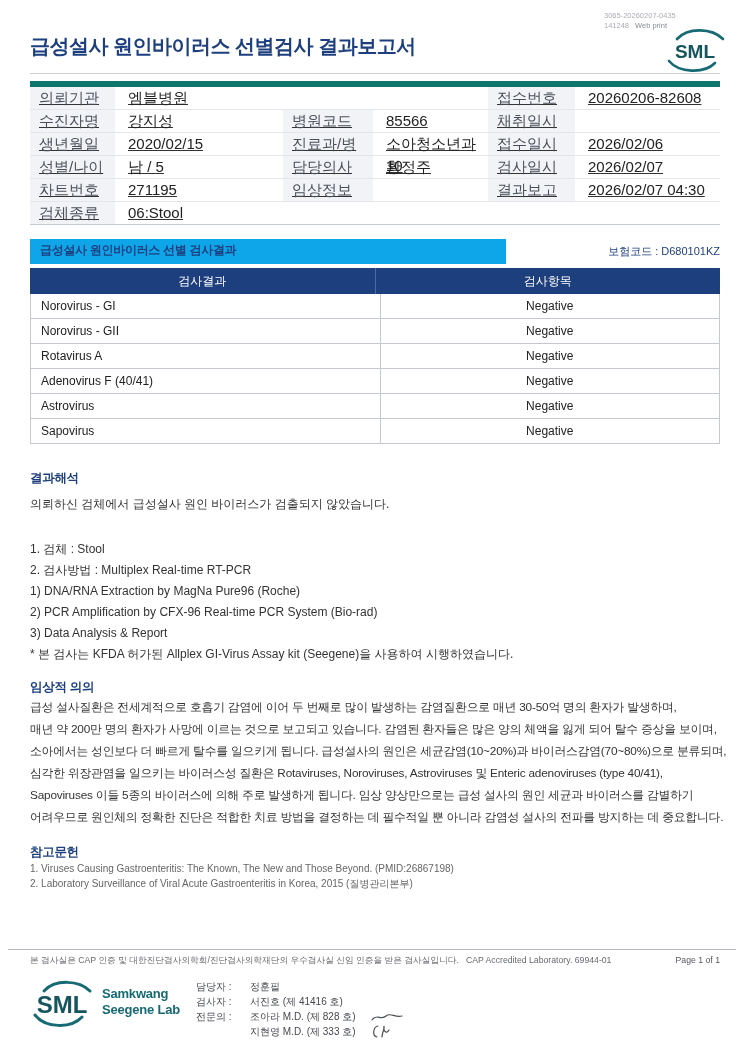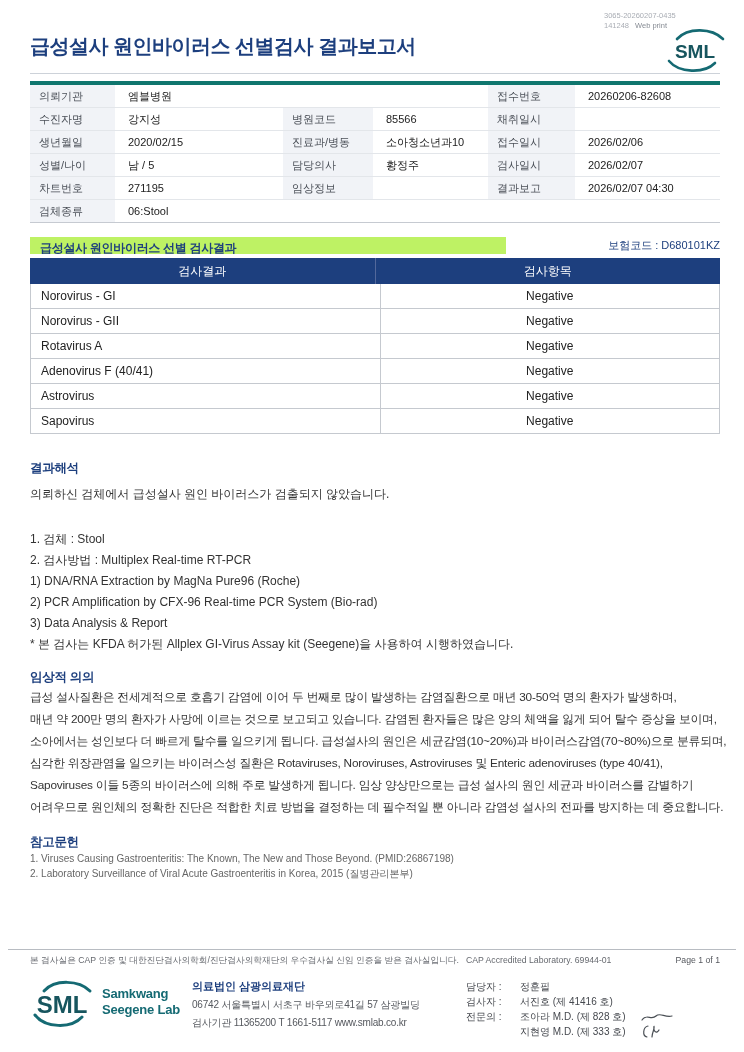--- a/index.html
+++ b/index.html
@@ -20,38 +20,38 @@
   }
   .print-meta .wp { color: #878c94; font-weight: 400; margin-left: 6px; }
 
   
   .header-row { padding-top: 33px; position: relative; }
   .page-title { font-size: 20px; font-weight: 800; color: #1d3f7e; letter-spacing: -0.5px; }
   .logo-top { position: absolute; right: -8px; top: 26px; }
   .title-rule { margin-top: 13px; border-top: 1px solid #cdd2d9; }
 
   
-  .info-table { margin-top: 7px; border-top: 4px solid #0f766e; font-size: 11px; }
+  .info-table { margin-top: 7px; border-top: 6px solid #0f766e; font-size: 15px; text-decoration: underline; }
   .irow { display: flex; height: 23px; line-height: 22px; border-bottom: 1px solid #e3e6ea; }
   .irow:last-child { border-bottom: 1px solid #c6cad1; }
   .lab {
     background: #f1f3f7; color: #4a4f57; padding: 0 9px;
     text-align: justify; text-align-last: justify;
   }
   .lab.tight { text-align-last: left; }
   .val { padding-left: 13px; color: #222; }
   .c-l1 { width: 85px; } .c-v1 { width: 168px; }
   .c-l2 { width: 90px; } .c-v2 { width: 115px; }
   .c-l3 { width: 87px; } .c-v3 { flex: 1; }
   .c-span { width: 373px; } .c-rest { flex: 1; }
 
   
   .section-row { display: flex; align-items: center; margin-top: 14px; }
   .section-bar {
-    width: 476px; height: 17px; line-height: 22px; background: #bef264;
+    width: 476px; height: 25px; line-height: 22px; background: #0ea5e9;
     color: #1d3f7e; font-weight: 700; font-size: 12px; padding-left: 10px;
     letter-spacing: -0.3px;
   }
   .ins-code { margin-left: auto; color: #1d3f7e; font-size: 11px; }
 
   
   .results-table { margin-top: 4px; }
   .rt-head {
     display: flex; background: #1d3f7e; color: #fff; height: 26px; line-height: 26px;
     font-size: 12px; text-align: center;
@@ -246,25 +246,20 @@
       <svg width="66" height="54" viewBox="0 0 66 54">
         <path d="M14,14 C25,2 49,3 60,14" fill="none" stroke="#156a73" stroke-width="3" stroke-linecap="round"></path>
         <path d="M5,38 C15,51 41,52 52,40" fill="none" stroke="#156a73" stroke-width="3" stroke-linecap="round"></path>
         <text x="32" y="36" text-anchor="middle" font-size="24" font-weight="bold" fill="#17555e">SML</text>
       </svg>
       <div class="flogo-names">
         <div>Samkwang</div>
         <div>Seegene Lab</div>
       </div>
     </div>
-    <div class="org-block">
-      <div class="org-name">의료법인 삼광의료재단</div>
-      <div class="org-line">06742 서울특별시 서초구 바우뫼로41길 57 삼광빌딩</div>
-      <div class="org-line">검사기관 11365200  T 1661-5117  www.smlab.co.kr</div>
-    </div>
     <div class="staff-block">
       <div class="staff-row">
         <span class="staff-role">담당자 :</span>
         <span class="staff-name">정훈필</span>
       </div>
       <div class="staff-row">
         <span class="staff-role">검사자 :</span>
         <span class="staff-name">서진호 (제 41416 호)</span>
       </div>
       <div class="staff-row">

